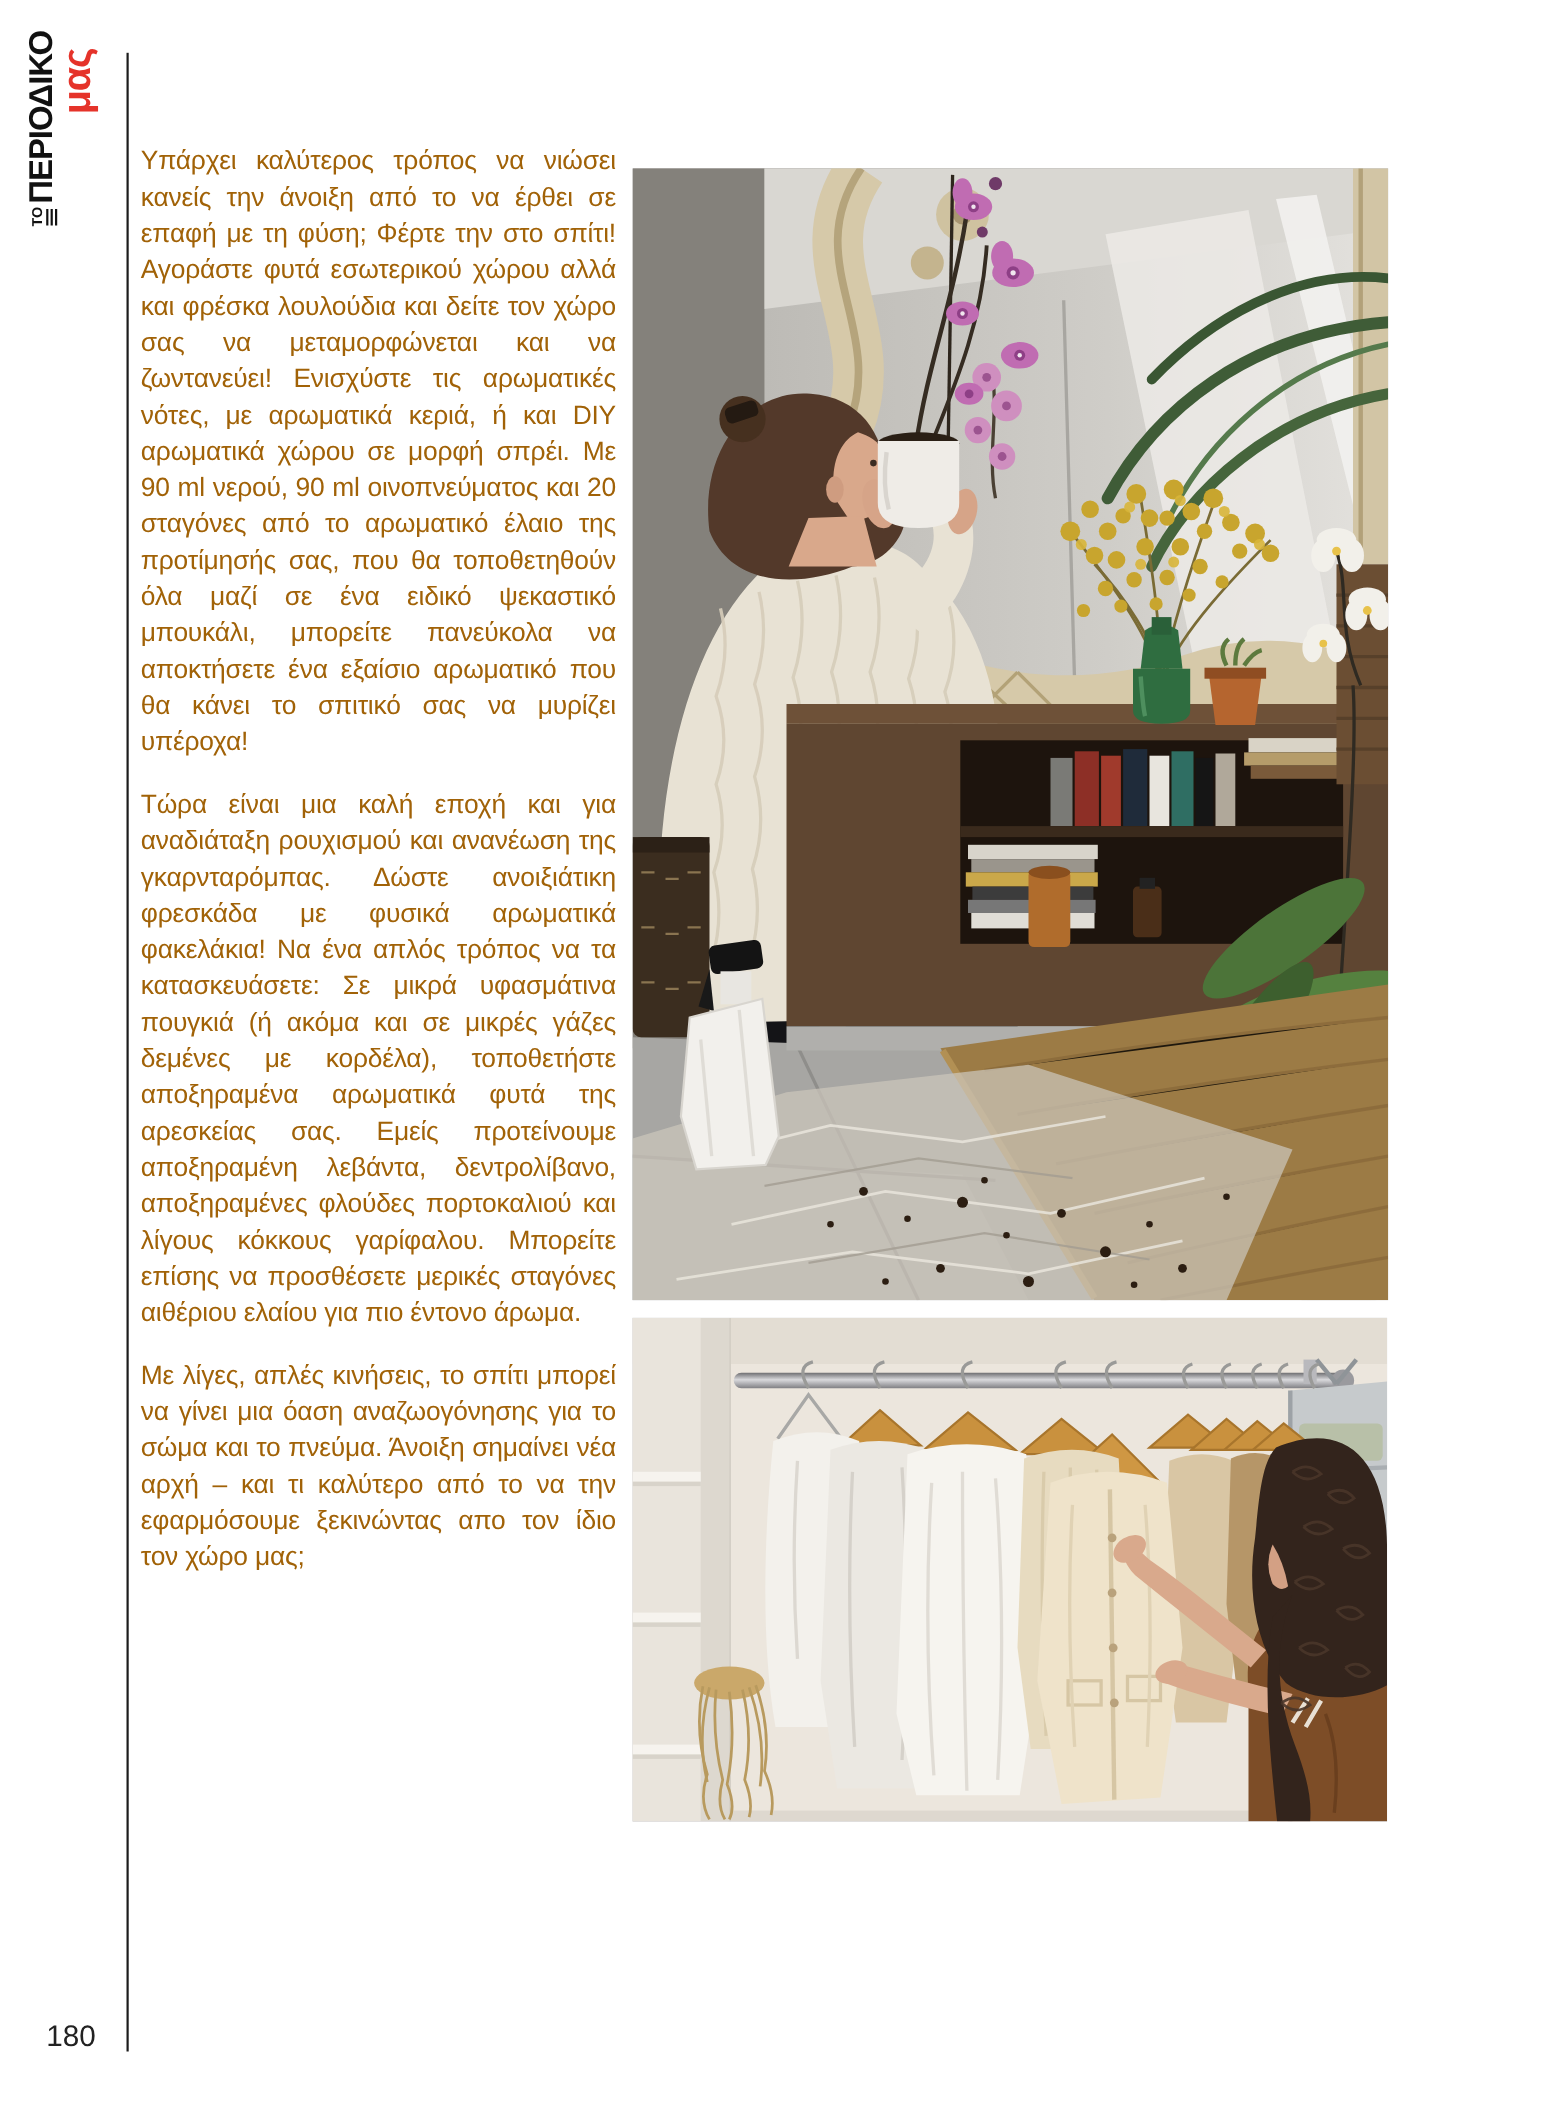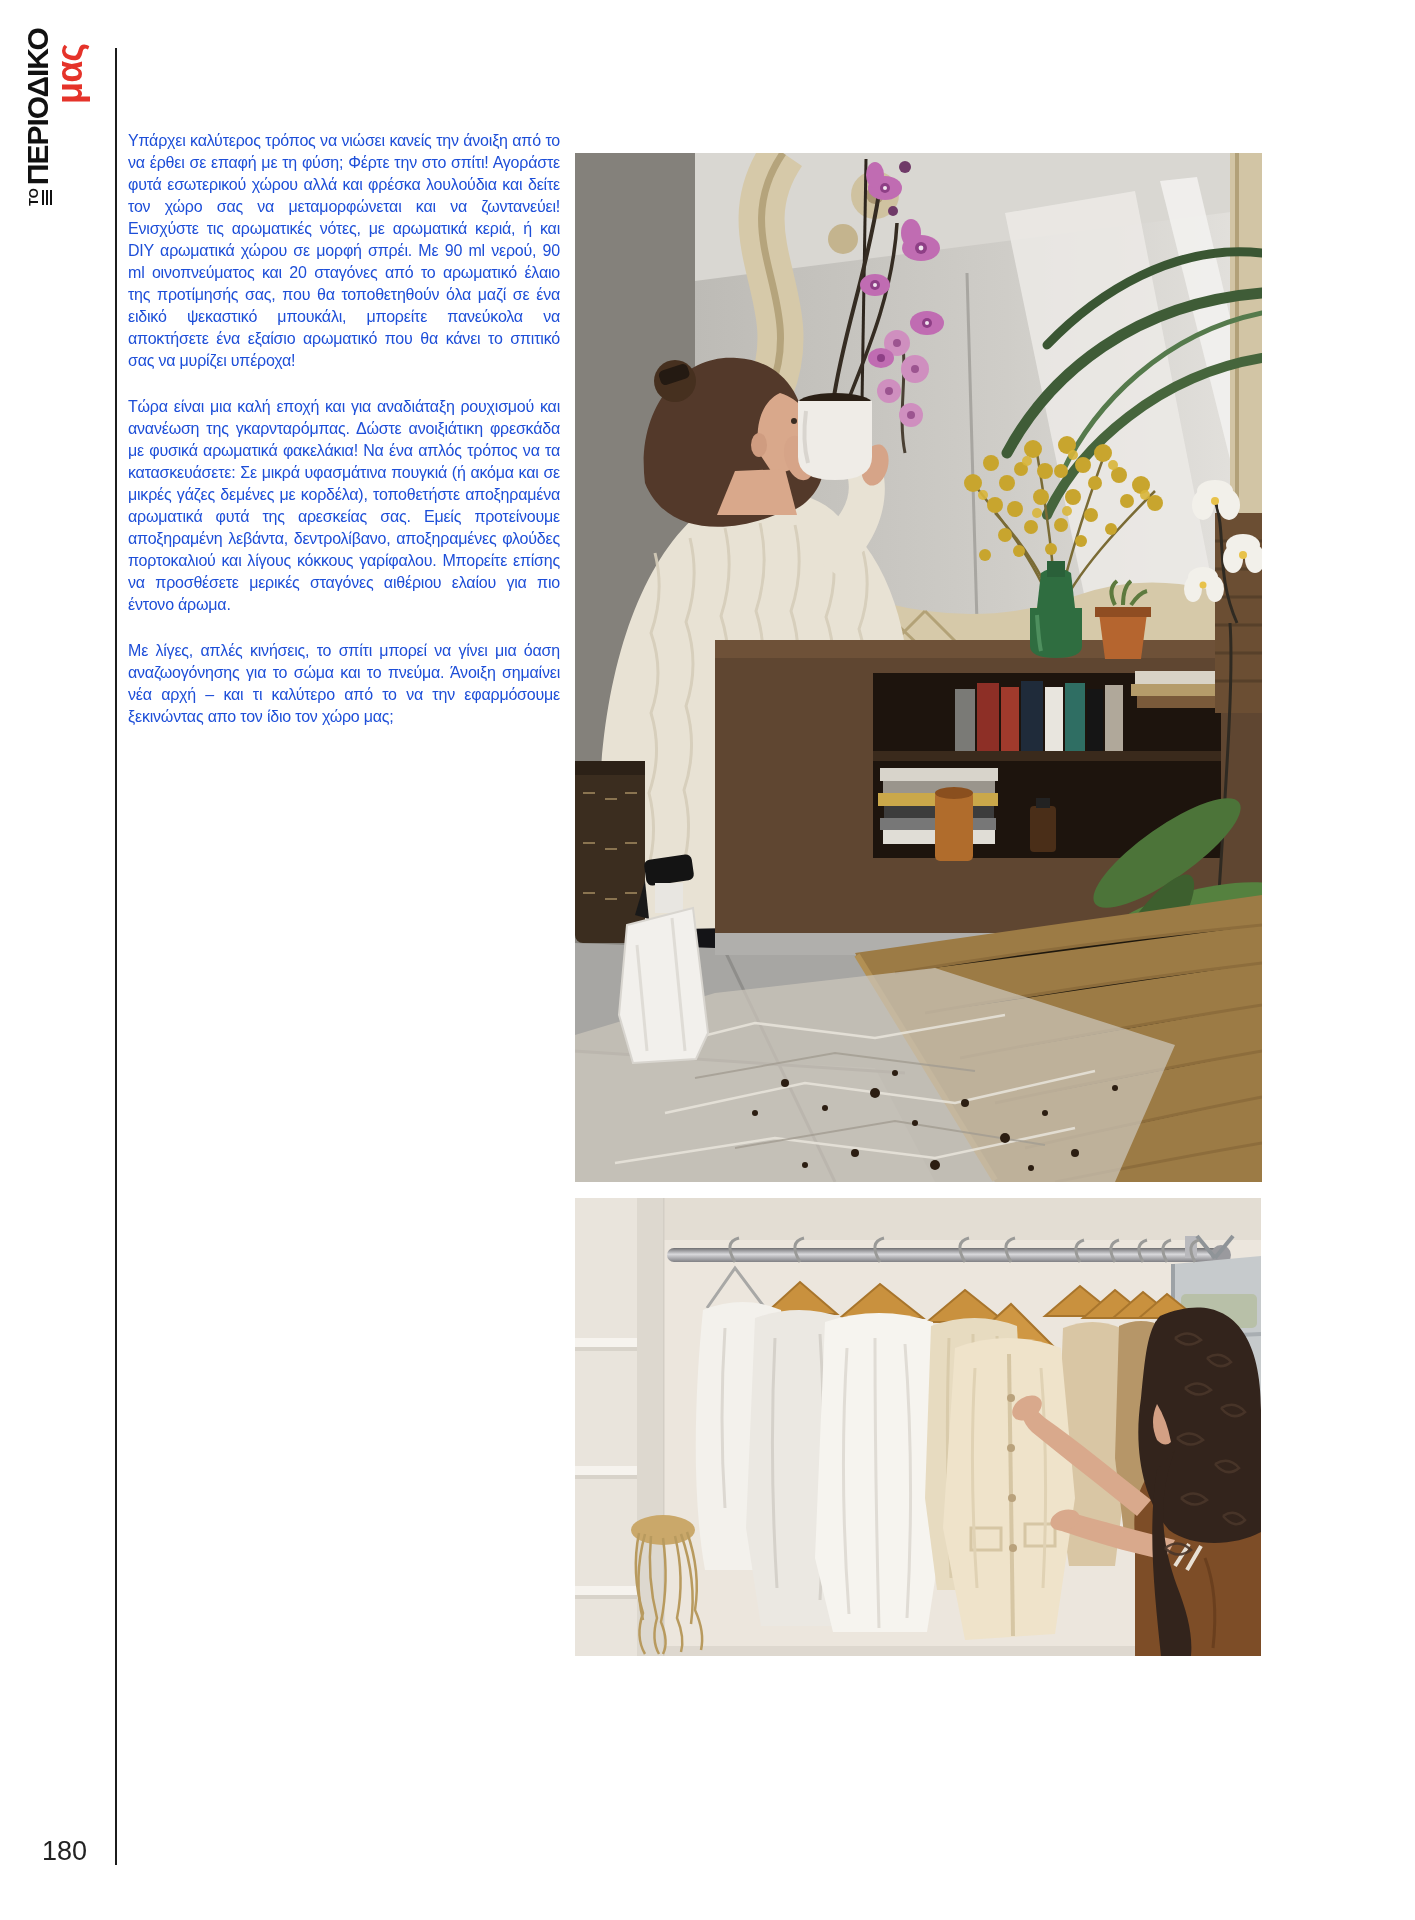--- a/index.html
+++ b/index.html
@@ -21,21 +21,21 @@
 
   .vrule{position:absolute;left:115px;top:48px;width:2px;height:1817px;background:#1c1c1c;}
 
   .page-number{position:absolute;left:42px;top:1836px;font-size:27px;color:#222;}
 
   
   .article{position:absolute;left:128px;top:130px;width:432px;}
   .article h2{font-size:43px;line-height:1.22;font-weight:700;color:#1b1b1b;
               letter-spacing:-.5px;margin:0 0 12px;white-space:pre-line;}
   .article h2.second{margin-top:28px;}
-  .article p{font-size:16px;line-height:1.375;color:#1d4ed8;text-align:justify;
+  .article p{font-size:24px;line-height:1.375;color:#a16207;text-align:justify;
              letter-spacing:-.2px;margin:0 0 24px;}
 
   
   .photo{position:absolute;overflow:hidden;background:#cccccc;}
   .photo svg{display:block;width:100%;height:100%;}
   .photo1{left:575px;top:153px;width:687px;height:1029px;}
   .photo2{left:575px;top:1198px;width:686px;height:458px;}
 </style>
 </head>
 <body>

